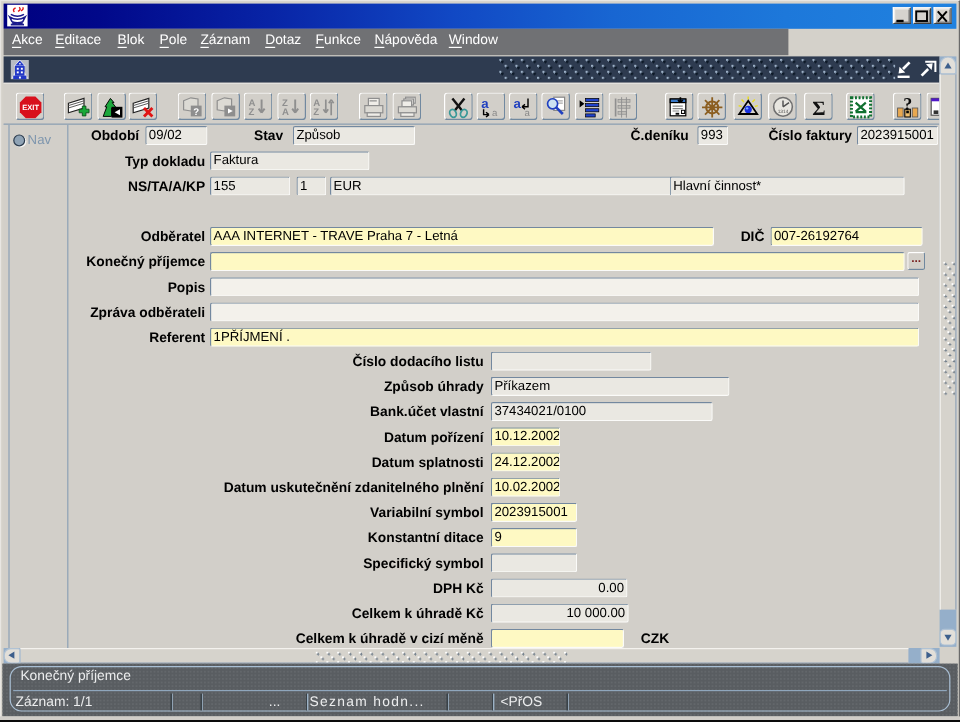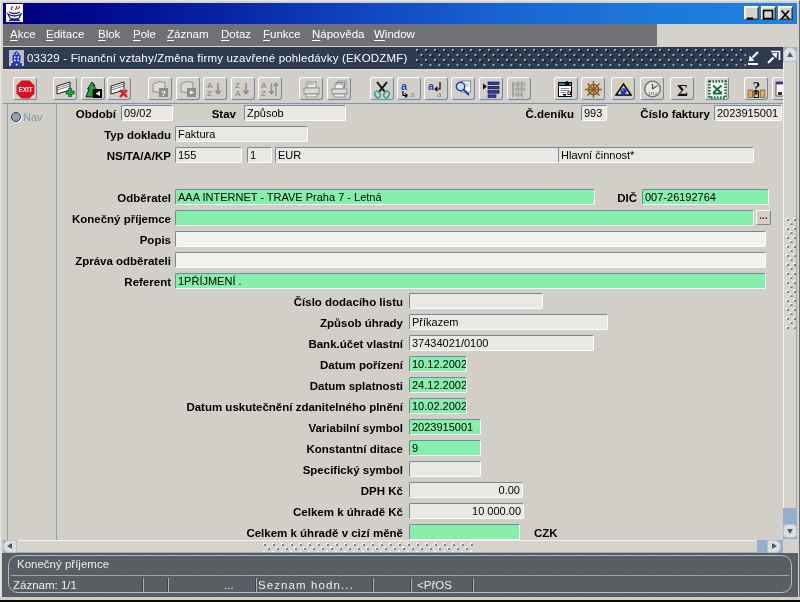--- a/index.html
+++ b/index.html
@@ -26,21 +26,21 @@
 .tb{position:absolute;top:7px;width:24px;height:23px;border:1px solid;border-color:#ffffff #7189a0 #7189a0 #ffffff;border-radius:3px}
 .tb svg{position:absolute;left:2px;top:2px}
 
 #canvas{position:absolute;left:3px;top:104px;width:780px;height:436px;background:#D2CFC9;overflow:hidden}
 #sidebar-line{position:absolute;left:53px;top:0;width:1px;height:436px;background:#8da1b5}
 #nav-radio{position:absolute;left:8px;top:8px;width:10px;height:10px;border-radius:50%;background:#8fa3b5;border:1.5px solid #2c3c4e;box-shadow:1px 1px 0 #f4f4f2}
 #nav-text{position:absolute;left:20px;top:7px;font-size:11px;color:#7e96ae}
 .lbl{position:absolute;font-size:11.5px;font-weight:bold;color:#000;text-align:right;height:14px;line-height:15px;white-space:nowrap}
 .fld{position:absolute;height:16px;border:1px solid;border-color:#73889f #fbfbf9 #fbfbf9 #73889f;border-radius:2px;font-size:11px;line-height:15px;padding:0 2px;color:#000;white-space:nowrap;overflow:hidden}
 .g{background:#EAE8E2}
-.wf{background:#86efac}
+.wf{background:#fef9c3}
 .of{background:#F3F1EB}
 .num{text-align:right}
 #dotbtn{position:absolute;left:756px;top:210px;width:15px;height:15px;background:#D2CFC9;border:1px solid;border-color:#ffffff #70889f #70889f #ffffff;border-radius:2px;color:#7a2020;font-weight:bold;font-size:10px;line-height:9px;text-align:center}
 
 #vscroll{position:absolute;left:783px;top:47px;width:14px;height:492px;background:#95AFCA}
 #vs-up{position:absolute;left:0;top:0;width:14px;height:15px;background:#E2DFD9;border:1px solid #b0c2d4;border-radius:7px 7px 2px 2px}
 #vs-thumb{position:absolute;left:0;top:15px;width:14px;height:446px;background:#D6D3CC;border-left:1px solid #f4f2ee;border-right:1px solid #9aa8b8}
 #vs-grip{position:absolute;left:2px;top:156px;width:10px;height:112px;background-image:radial-gradient(circle at 1.1px 1.1px,#76828e 0 .9px,transparent 1px),radial-gradient(circle at .8px .8px,#ffffff 0 1px,transparent 1.1px),radial-gradient(circle at 1.1px 1.1px,#76828e 0 .9px,transparent 1px),radial-gradient(circle at .8px .8px,#ffffff 0 1px,transparent 1.1px);background-size:7px 9px;background-position:1px 1px,0 0,4.5px 5px,3.5px 4px}
 #vs-down{position:absolute;left:0;top:477px;width:14px;height:14px;background:#E2DFD9;border:1px solid #b0c2d4;border-radius:4px}
 #hscroll{position:absolute;left:3px;top:540px;width:780px;height:13px;background:#95AFCA}
@@ -109,21 +109,20 @@
         <rect x="3" y="14" width="11" height="3" fill="#2238C8"></rect>
         <g fill="#fff">
           <rect x="6" y="7.5" width="1.6" height="1.6"></rect>
           <rect x="9.4" y="7.5" width="1.6" height="1.6"></rect>
           <rect x="6" y="10.5" width="1.6" height="1.6"></rect>
           <rect x="9.4" y="10.5" width="1.6" height="1.6"></rect>
           <rect x="7.8" y="14.8" width="1.6" height="1.6"></rect>
           <rect x="8" y="3.5" width="1.2" height="1.2"></rect>
         </g>
       </svg></div>
-  <div id="mdi-text">03329 - Finanční vztahy/Změna firmy uzavřené pohledávky (EKODZMF)</div>
   <div id="mdi-dots"></div>
   <svg style="position:absolute;left:743px;top:3px" width="16" height="16" viewBox="0 0 16 16">
       <path d="M12,2 L6.5,7.5" stroke="#fff" stroke-width="2.2" fill="none"></path>
       <polygon points="2.8,11.2 3.6,5.6 8.4,10.4" fill="#fff"></polygon>
       <rect x="2" y="13" width="10" height="2" fill="#fff"></rect>
     </svg>
   <svg style="position:absolute;left:762px;top:3px" width="16" height="16" viewBox="0 0 16 16">
       <path d="M3,13 L8.5,7.5" stroke="#fff" stroke-width="2.2" fill="none"></path>
       <polygon points="12.2,2.8 11.4,8.4 6.6,3.6" fill="#fff"></polygon>
       <path d="M6,1.5 L14.5,1.5 L14.5,10" stroke="#fff" stroke-width="1.7" fill="none"></path>

